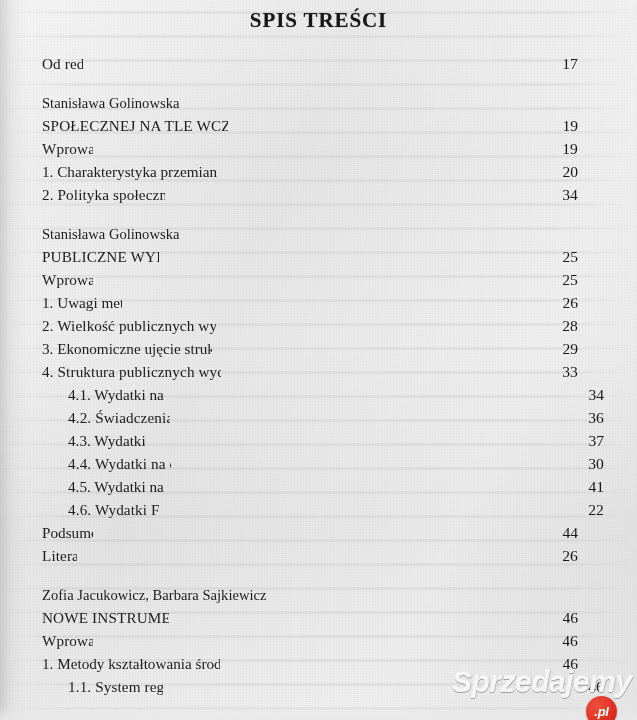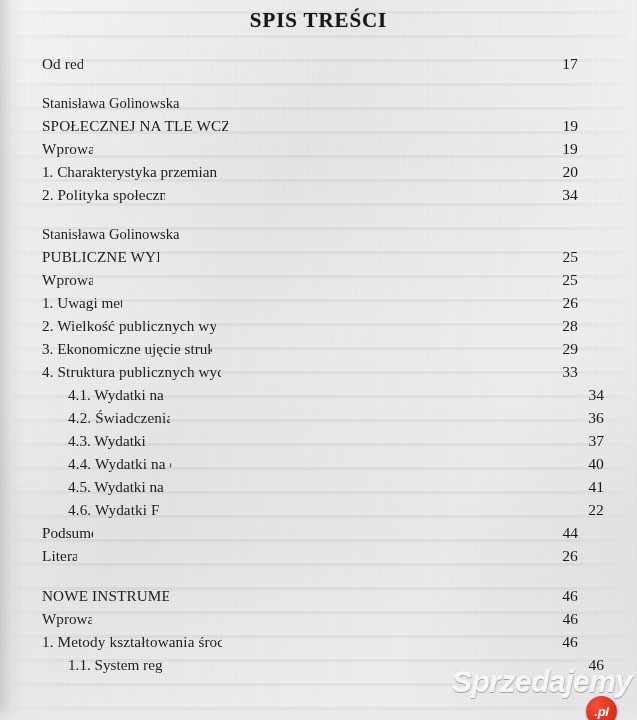--- a/index.html
+++ b/index.html
@@ -306,21 +306,21 @@
           <span class="pageno">36</span>
         </div>
         <div class="row lvl-2">
           <span class="label">4.3. Wydatki na edukację</span>
           <span class="leader"></span>
           <span class="pageno">37</span>
         </div>
         <div class="row lvl-2">
           <span class="label">4.4. Wydatki na opiekę zdrowotną</span>
           <span class="leader"></span>
-          <span class="pageno">40</span>
+          <span class="pageno">30</span>
         </div>
         <div class="row lvl-2">
           <span class="label">4.5. Wydatki na pomoc społeczną</span>
           <span class="leader"></span>
           <span class="pageno">41</span>
         </div>
         <div class="row lvl-2">
           <span class="label">4.6. Wydatki Funduszu Pracy</span>
           <span class="leader"></span>
           <span class="pageno">22</span>
@@ -329,20 +329,21 @@
           <span class="label">Podsumowanie</span>
           <span class="leader"></span>
           <span class="pageno">44</span>
         </div>
         <div class="row lvl-0">
           <span class="label">Literatura</span>
           <span class="leader"></span>
           <span class="pageno">26</span>
         </div>
         <div class="gap-lg"></div>
+        <div class="author">Zofia Jacukowicz, Barbara Sajkiewicz</div>
         <div class="row lvl-0 caps">
           <span class="label">NOWE INSTRUMENTY POLITYKI PŁAC</span>
           <span class="leader"></span>
           <span class="pageno">46</span>
         </div>
         <div class="row lvl-0">
           <span class="label">Wprowadzenie</span>
           <span class="leader"></span>
           <span class="pageno">46</span>
         </div>

